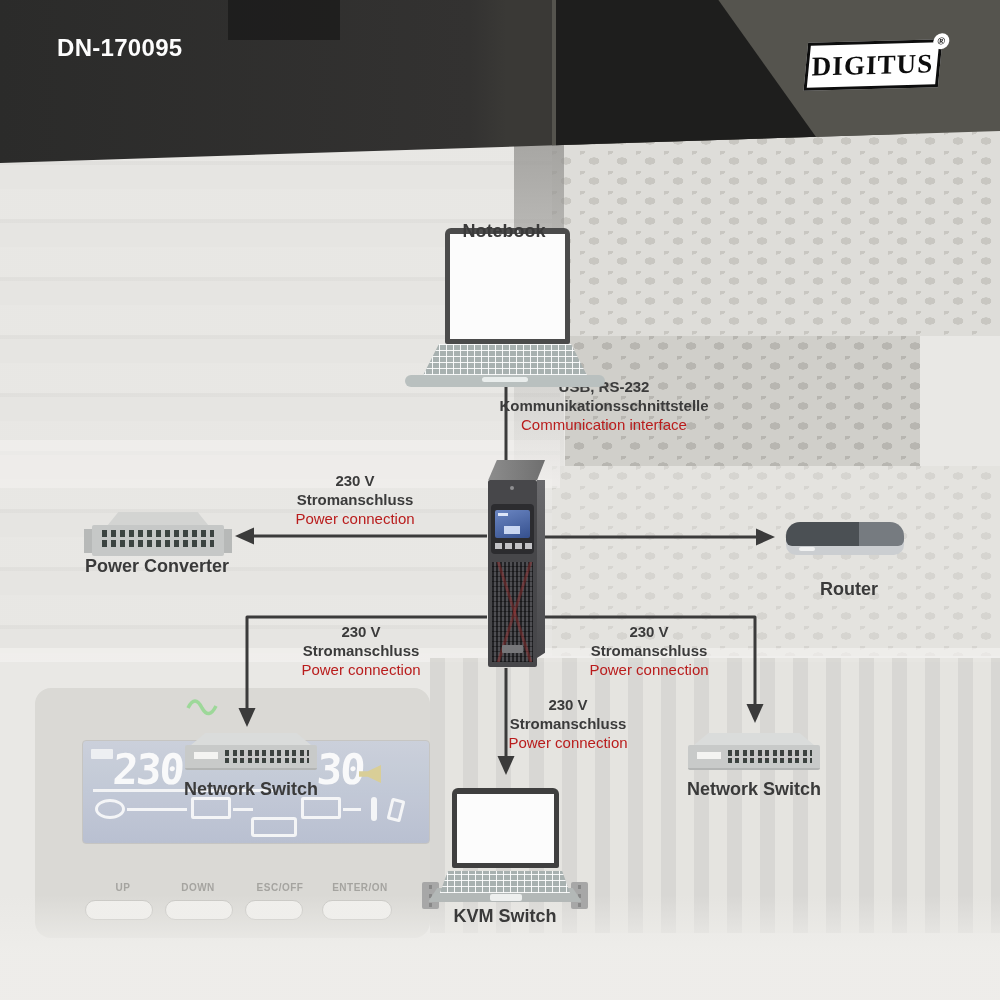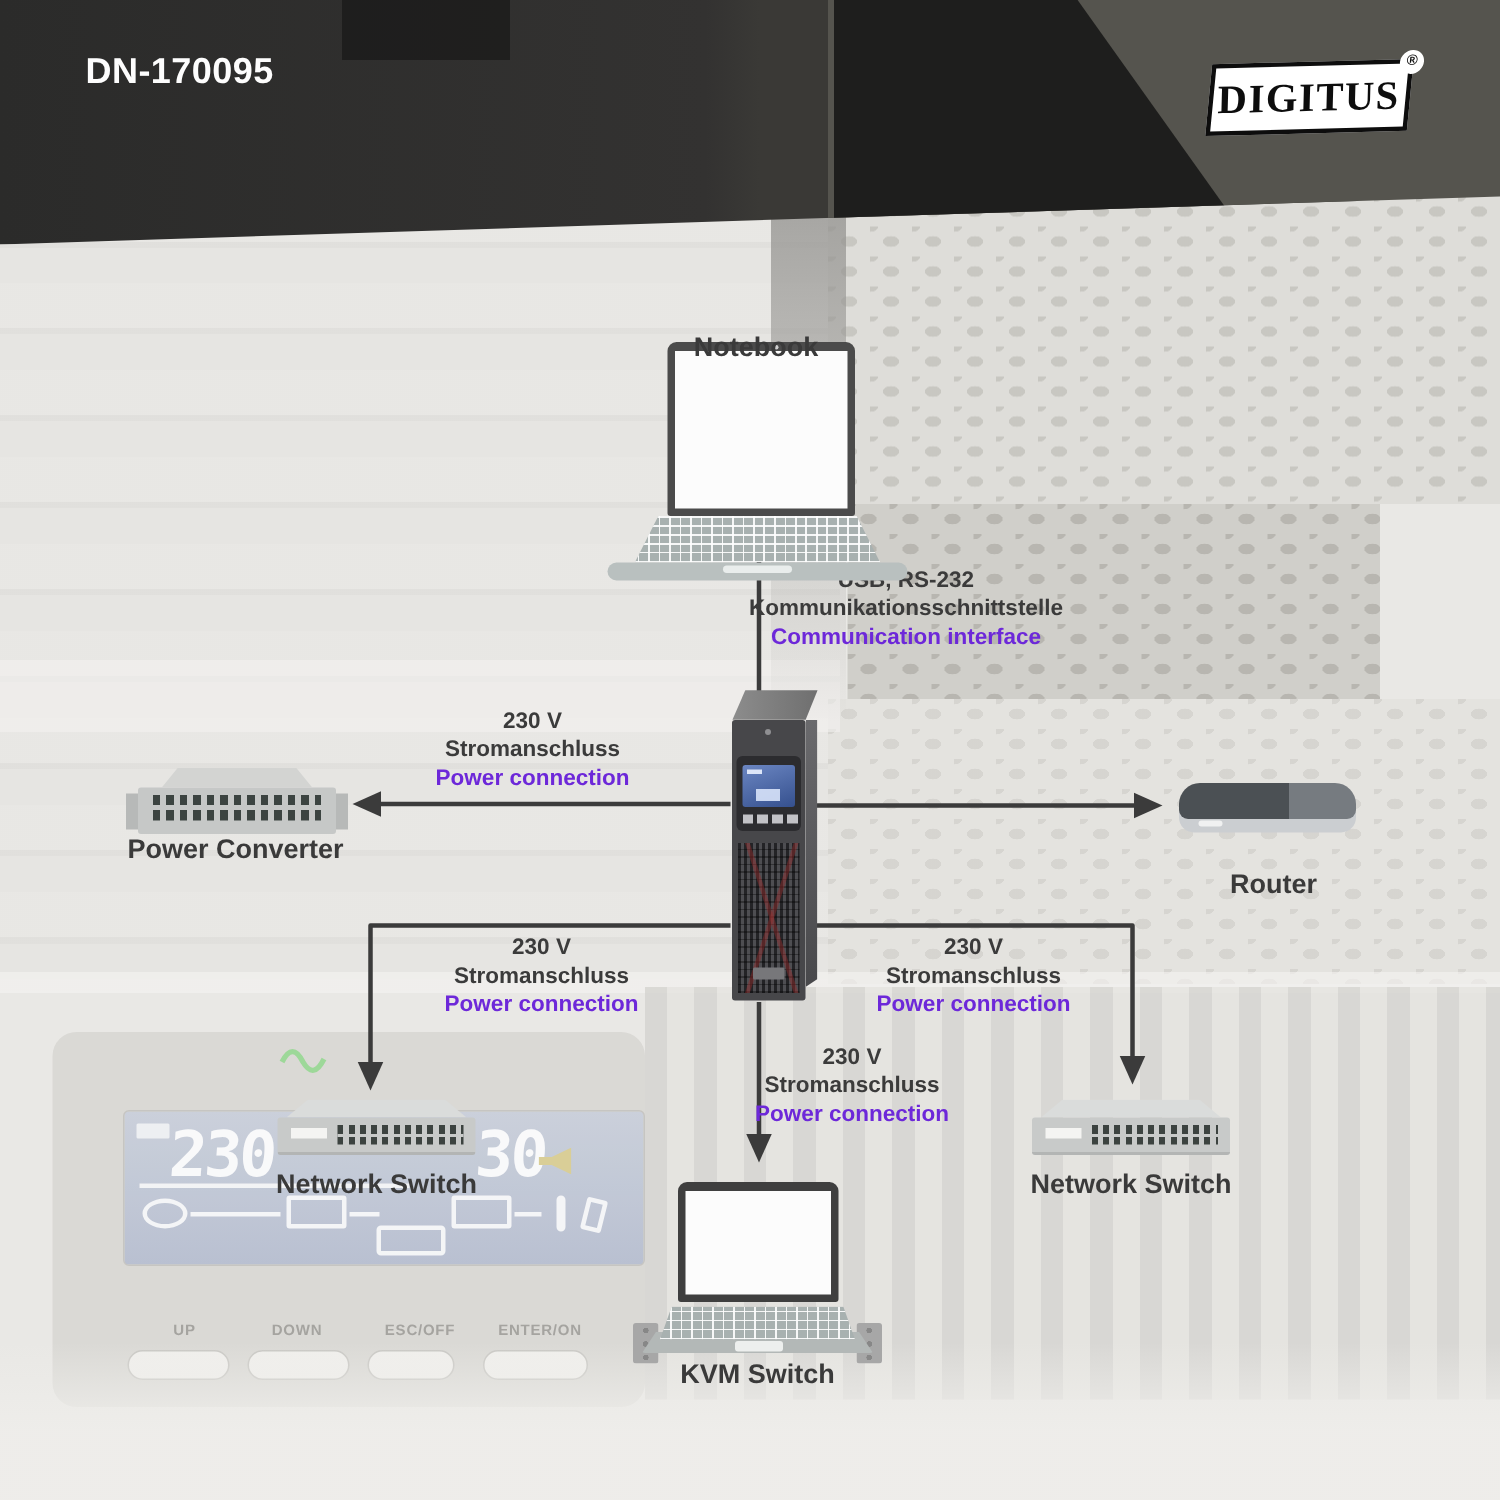--- a/index.html
+++ b/index.html
@@ -50,21 +50,21 @@
   .spk{position:absolute;left:276px;top:24px;width:22px;height:18px;background:#d8cd92;
       clip-path:polygon(0 35%,40% 35%,100% 0,100% 100%,40% 65%,0 65%);}
   .btnlabel{position:absolute;top:194px;transform:translateX(-50%);font-size:10px;font-weight:bold;
       color:#a09f9b;letter-spacing:.5px;}
   .pill{position:absolute;top:212px;height:20px;background:#f1f0ed;border:1px solid #c6c5c1;border-radius:10px;}
 
   
   .conn{position:absolute;transform:translateX(-50%);text-align:center;white-space:nowrap;
       line-height:19px;font-size:15px;z-index:11;}
   .conn .b{font-weight:bold;color:#3b3b3b;}
-  .conn .g{color:#6d28d9;font-weight:bold;}
+  .conn .g{color:#b91c1c;}
 
   .devlabel{position:absolute;transform:translateX(-50%);font-size:18px;font-weight:bold;
       color:#3a3a3a;white-space:nowrap;z-index:13;}
 
   
   .dev{z-index:12;}
   .keys{background-color:#a8b1b0;background-image:
       repeating-linear-gradient(90deg,rgba(255,255,255,.9) 0 1px,transparent 1px 7px),
       repeating-linear-gradient(0deg,rgba(255,255,255,.9) 0 1px,transparent 1px 6px);}
   .ports2{background-image:

